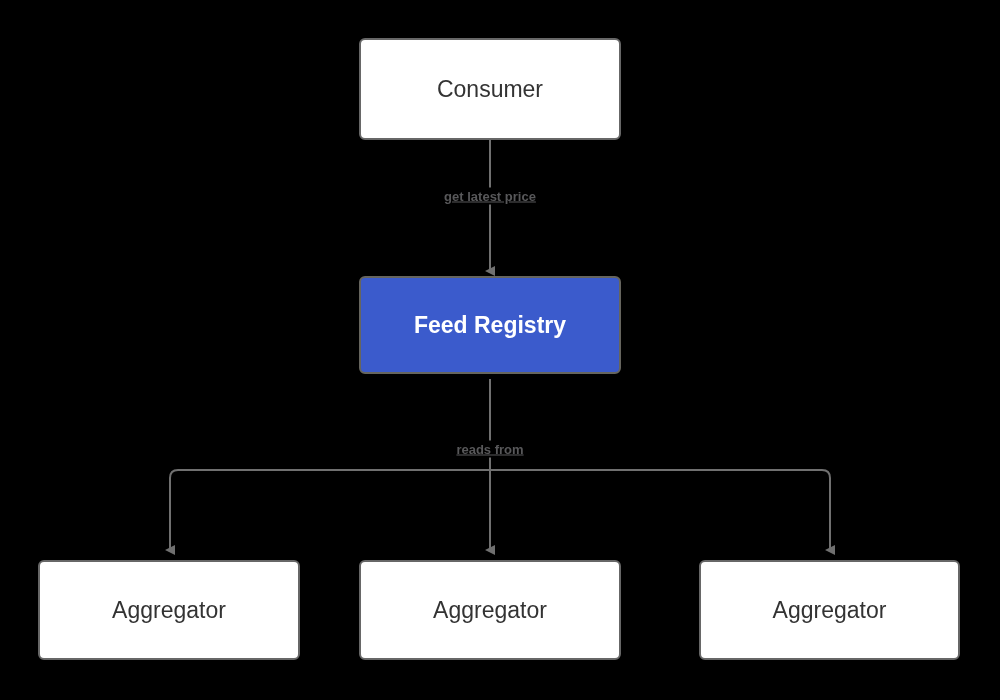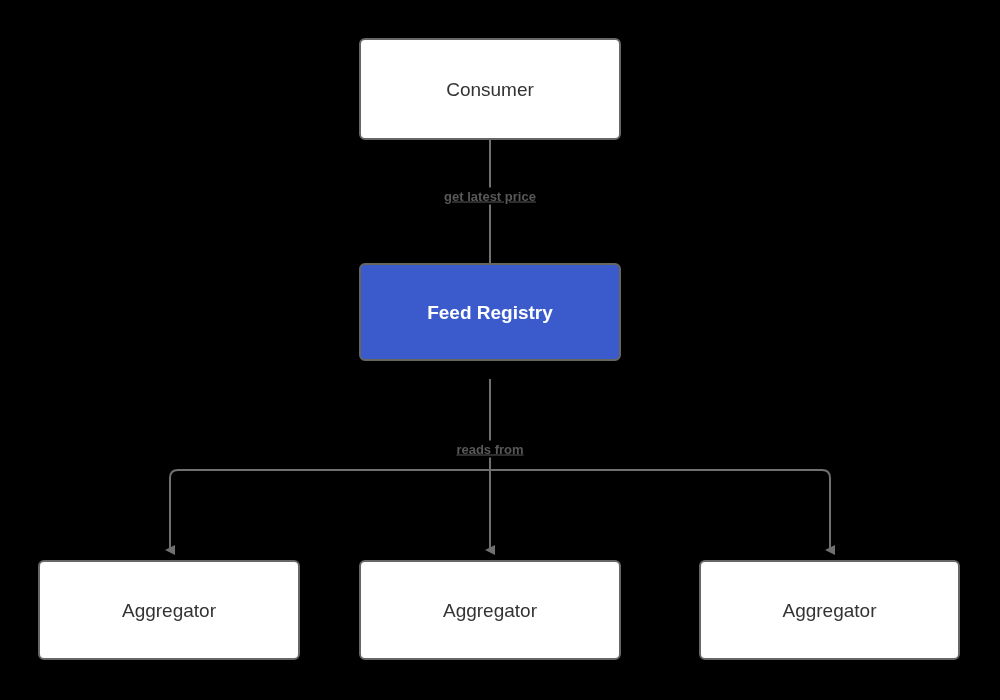--- a/index.html
+++ b/index.html
@@ -33,21 +33,21 @@
   }
   .node.plain {
     background: #ffffff;
     border-color: #676767;
   }
   .node.accent {
     background: #3b5bcc;
     border-color: #66655e;
   }
   .node-label {
-    font-size: 19px;
+    font-size: 23px;
     line-height: 1;
     color: #333333;
     white-space: nowrap;
     pointer-events: none;
   }
   .node.accent .node-label {
     color: #ffffff;
     font-weight: bold;
   }
   .edge-label {
@@ -83,21 +83,21 @@
 
     <path d="M 490 470 L 490 550" fill="none" stroke="#707070" stroke-width="2" marker-end="url(#arrowhead)"></path>
 
     <path d="M 490 470 L 822 470 Q 830 470 830 478 L 830 550" fill="none" stroke="#707070" stroke-width="2" marker-end="url(#arrowhead)"></path>
   </svg>
 
   <div class="node plain" style="left:359px; top:38px; width:262px; height:102px;">
     <span class="node-label">Consumer</span>
   </div>
 
-  <div class="node accent" style="left:359px; top:263px; width:262px; height:98px;">
+  <div class="node accent" style="left:359px; top:276px; width:262px; height:98px;">
     <span class="node-label">Feed Registry</span>
   </div>
 
   <div class="node plain" style="left:38px; top:560px; width:262px; height:100px;">
     <span class="node-label">Aggregator</span>
   </div>
 
   <div class="node plain" style="left:359px; top:560px; width:262px; height:100px;">
     <span class="node-label">Aggregator</span>
   </div>

